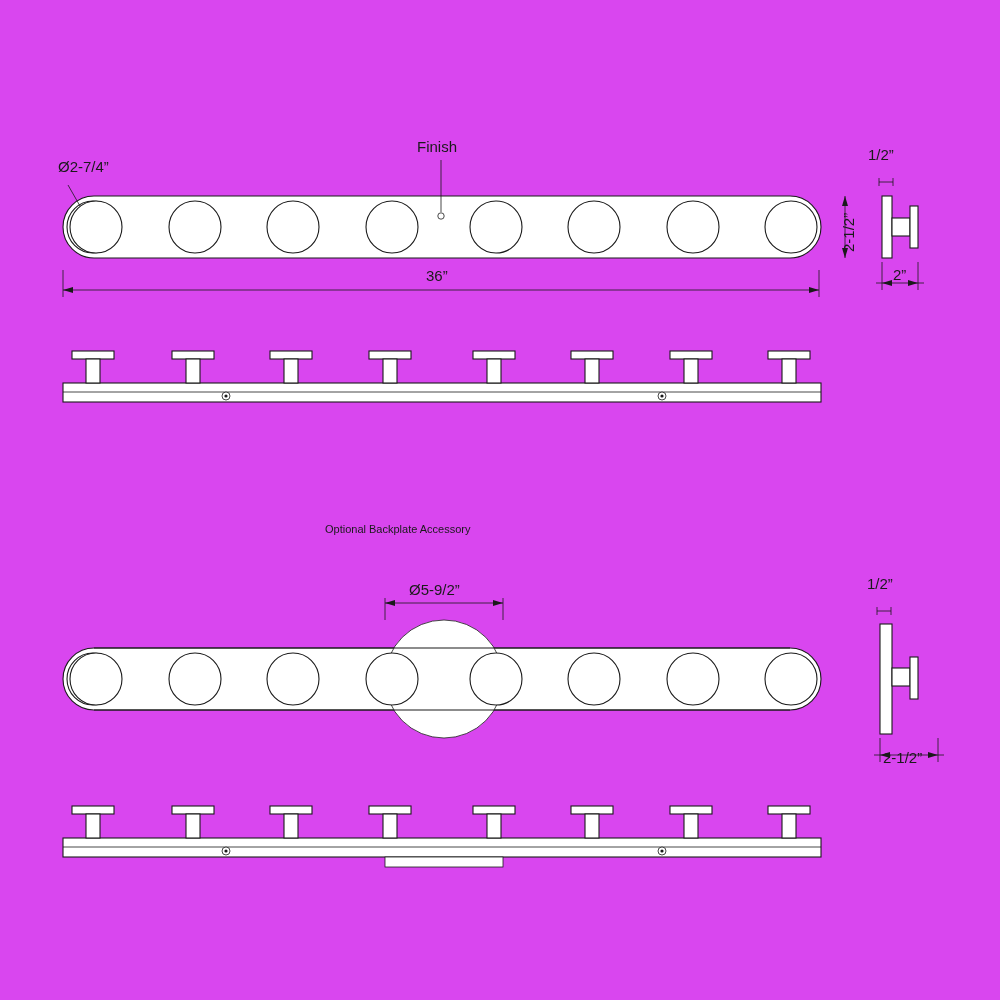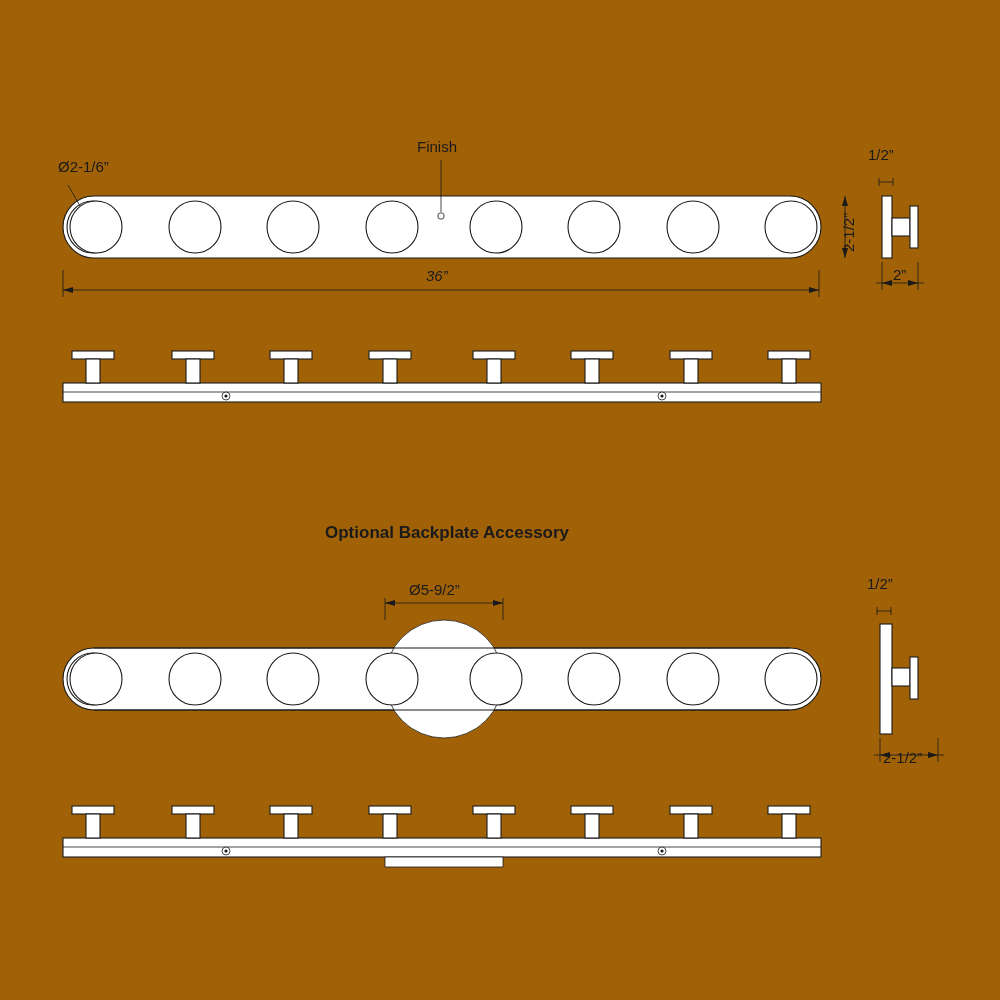--- a/index.html
+++ b/index.html
@@ -9,36 +9,36 @@
   }
   body {
     font-family: "Liberation Sans", sans-serif;
     color: #000000;
   }
   #sheet {
     position: relative;
     width: 1000px;
     height: 1000px;
     overflow: hidden;
-    background: #a16207;
+    background: #d946ef;
   }
   .lbl {
     position: absolute;
     font-size: 15px;
     line-height: 1;
     color: #1a1a1a;
     white-space: nowrap;
   }
   .lbl.vert {
     transform: rotate(-90deg);
     transform-origin: left top;
   }
   .lbl.bold {
-    font-weight: bold;
-    font-size: 17px;
+    font-weight: normal;
+    font-size: 11px;
   }
   svg.drawing {
     position: absolute;
     left: 0;
     top: 0;
     width: 1000px;
     height: 1000px;
   }
   .ln {
     stroke: #1a1a1a;
@@ -259,23 +259,23 @@
       </g>
       <g>
         <rect x="768" y="806" width="42" height="8" class="fillw"></rect>
         <rect x="782" y="814" width="14" height="24" class="fillw"></rect>
       </g>
     </g>
   </svg>
 
   <div class="lbl" style="left:417px; top:139px;">Finish</div>
 
-  <div class="lbl" style="left:58px; top:159px;">Ø2-1/6”</div>
-
-  <div class="lbl" style="left:426px; top:268px;font-style:italic;">36”</div>
+  <div class="lbl" style="left:58px; top:159px;">Ø2-7/4”</div>
+
+  <div class="lbl" style="left:426px; top:268px;">36”</div>
 
   <div class="lbl vert" style="left:841px; top:252px;">2-1/2”</div>
 
   <div class="lbl" style="left:868px; top:147px;">1/2”</div>
 
   <div class="lbl" style="left:893px; top:267px;">2”</div>
 
   <div class="lbl bold" style="left:325px; top:524px;">Optional Backplate Accessory</div>
 
   <div class="lbl" style="left:409px; top:582px;">Ø5-9/2”</div>

